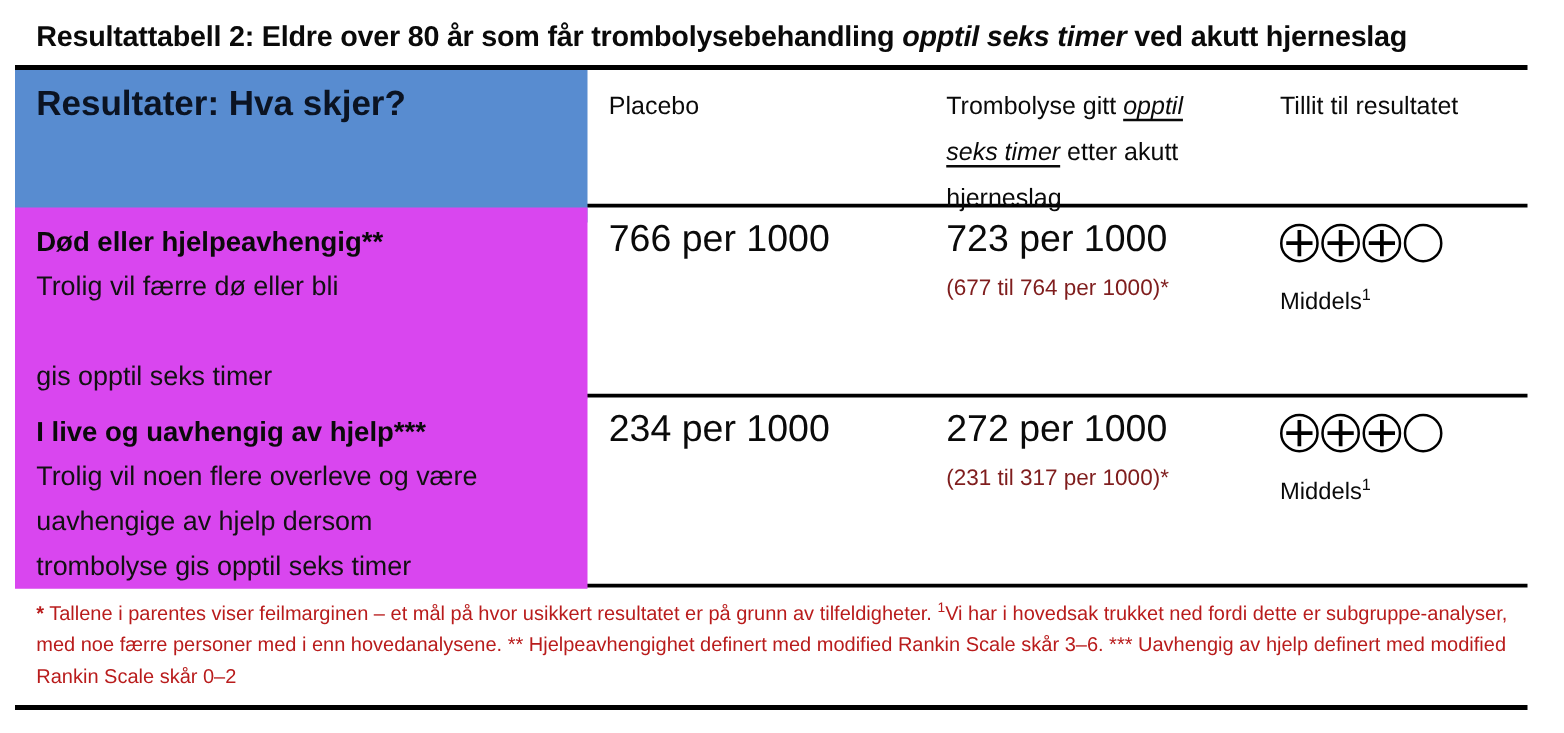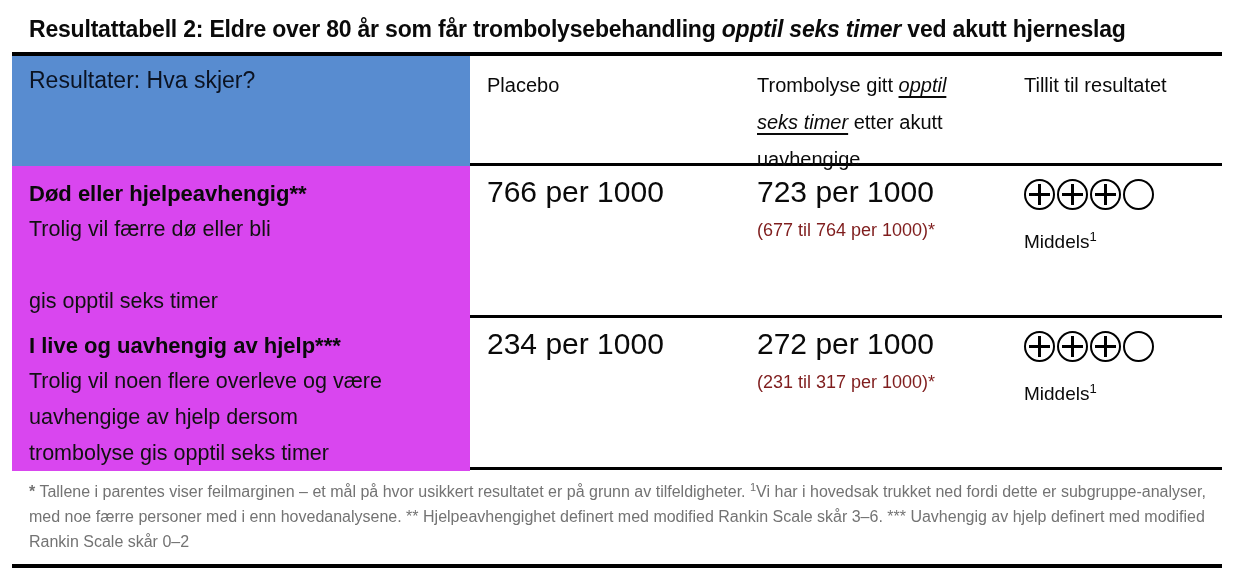--- a/index.html
+++ b/index.html
@@ -40,22 +40,22 @@
   }
   .row.head { height: 110px; }
   .row.body { height: 152px; }
   .cell { padding: 11px 10px 0 17px; box-sizing: border-box; }
   .cell.tight { padding-left: 2px; }
 
   .head .c1 { background: #588CD0; }
   .body .c1 { background: #d946ef; }
 
   .head-main {
-    font-size: 23px;
-    font-weight: normal;
+    font-size: 28px;
+    font-weight: bold;
     color: #0b1322;
   }
   .head-col {
     font-size: 20px;
     font-weight: normal;
     line-height: 37px;
   }
   .iu {
     font-style: italic;
     text-decoration: underline;
@@ -96,21 +96,21 @@
   .footnote-wrap {
     width: 1210px;
     border-bottom: 4px solid #000;
     padding: 9px 4px 10px 17px;
     box-sizing: border-box;
   }
   .footnote {
     margin: 0;
     font-size: 16px;
     line-height: 25px;
-    color: #737373;
+    color: #b91c1c;
   }
   .footnote b { font-weight: bold; }
   .footnote sup { font-size: 11px; vertical-align: super; line-height: 0; }
 </style>
 </head>
 <body>
 
 <div class="page">
 
   <div class="title-wrap">
@@ -120,21 +120,21 @@
   <div class="tbl">
 
     <div class="row head">
       <div class="cell c1">
         <span class="head-main">Resultater: Hva skjer?</span>
       </div>
       <div class="cell c2">
         <span class="head-col">Placebo</span>
       </div>
       <div class="cell c3 tight">
-        <div class="head-col"><span>Trombolyse gitt </span><em class="iu">opptil</em><br><em class="iu">seks timer</em><span> etter akutt</span><br><span>uavhengige</span></div>
+        <div class="head-col"><span>Trombolyse gitt </span><em class="iu">opptil</em><br><em class="iu">seks timer</em><span> etter akutt</span><br><span>hjerneslag</span></div>
       </div>
       <div class="cell c4 tight">
         <span class="head-col">Tillit til resultatet</span>
       </div>
     </div>
 
     <div class="row body">
       <div class="cell c1">
         <div class="outcome-title">Død eller hjelpeavhengig**</div>
         <div class="outcome-desc"><span>Trolig vil færre dø eller bli</span><br><br><span>gis opptil seks timer</span></div>

